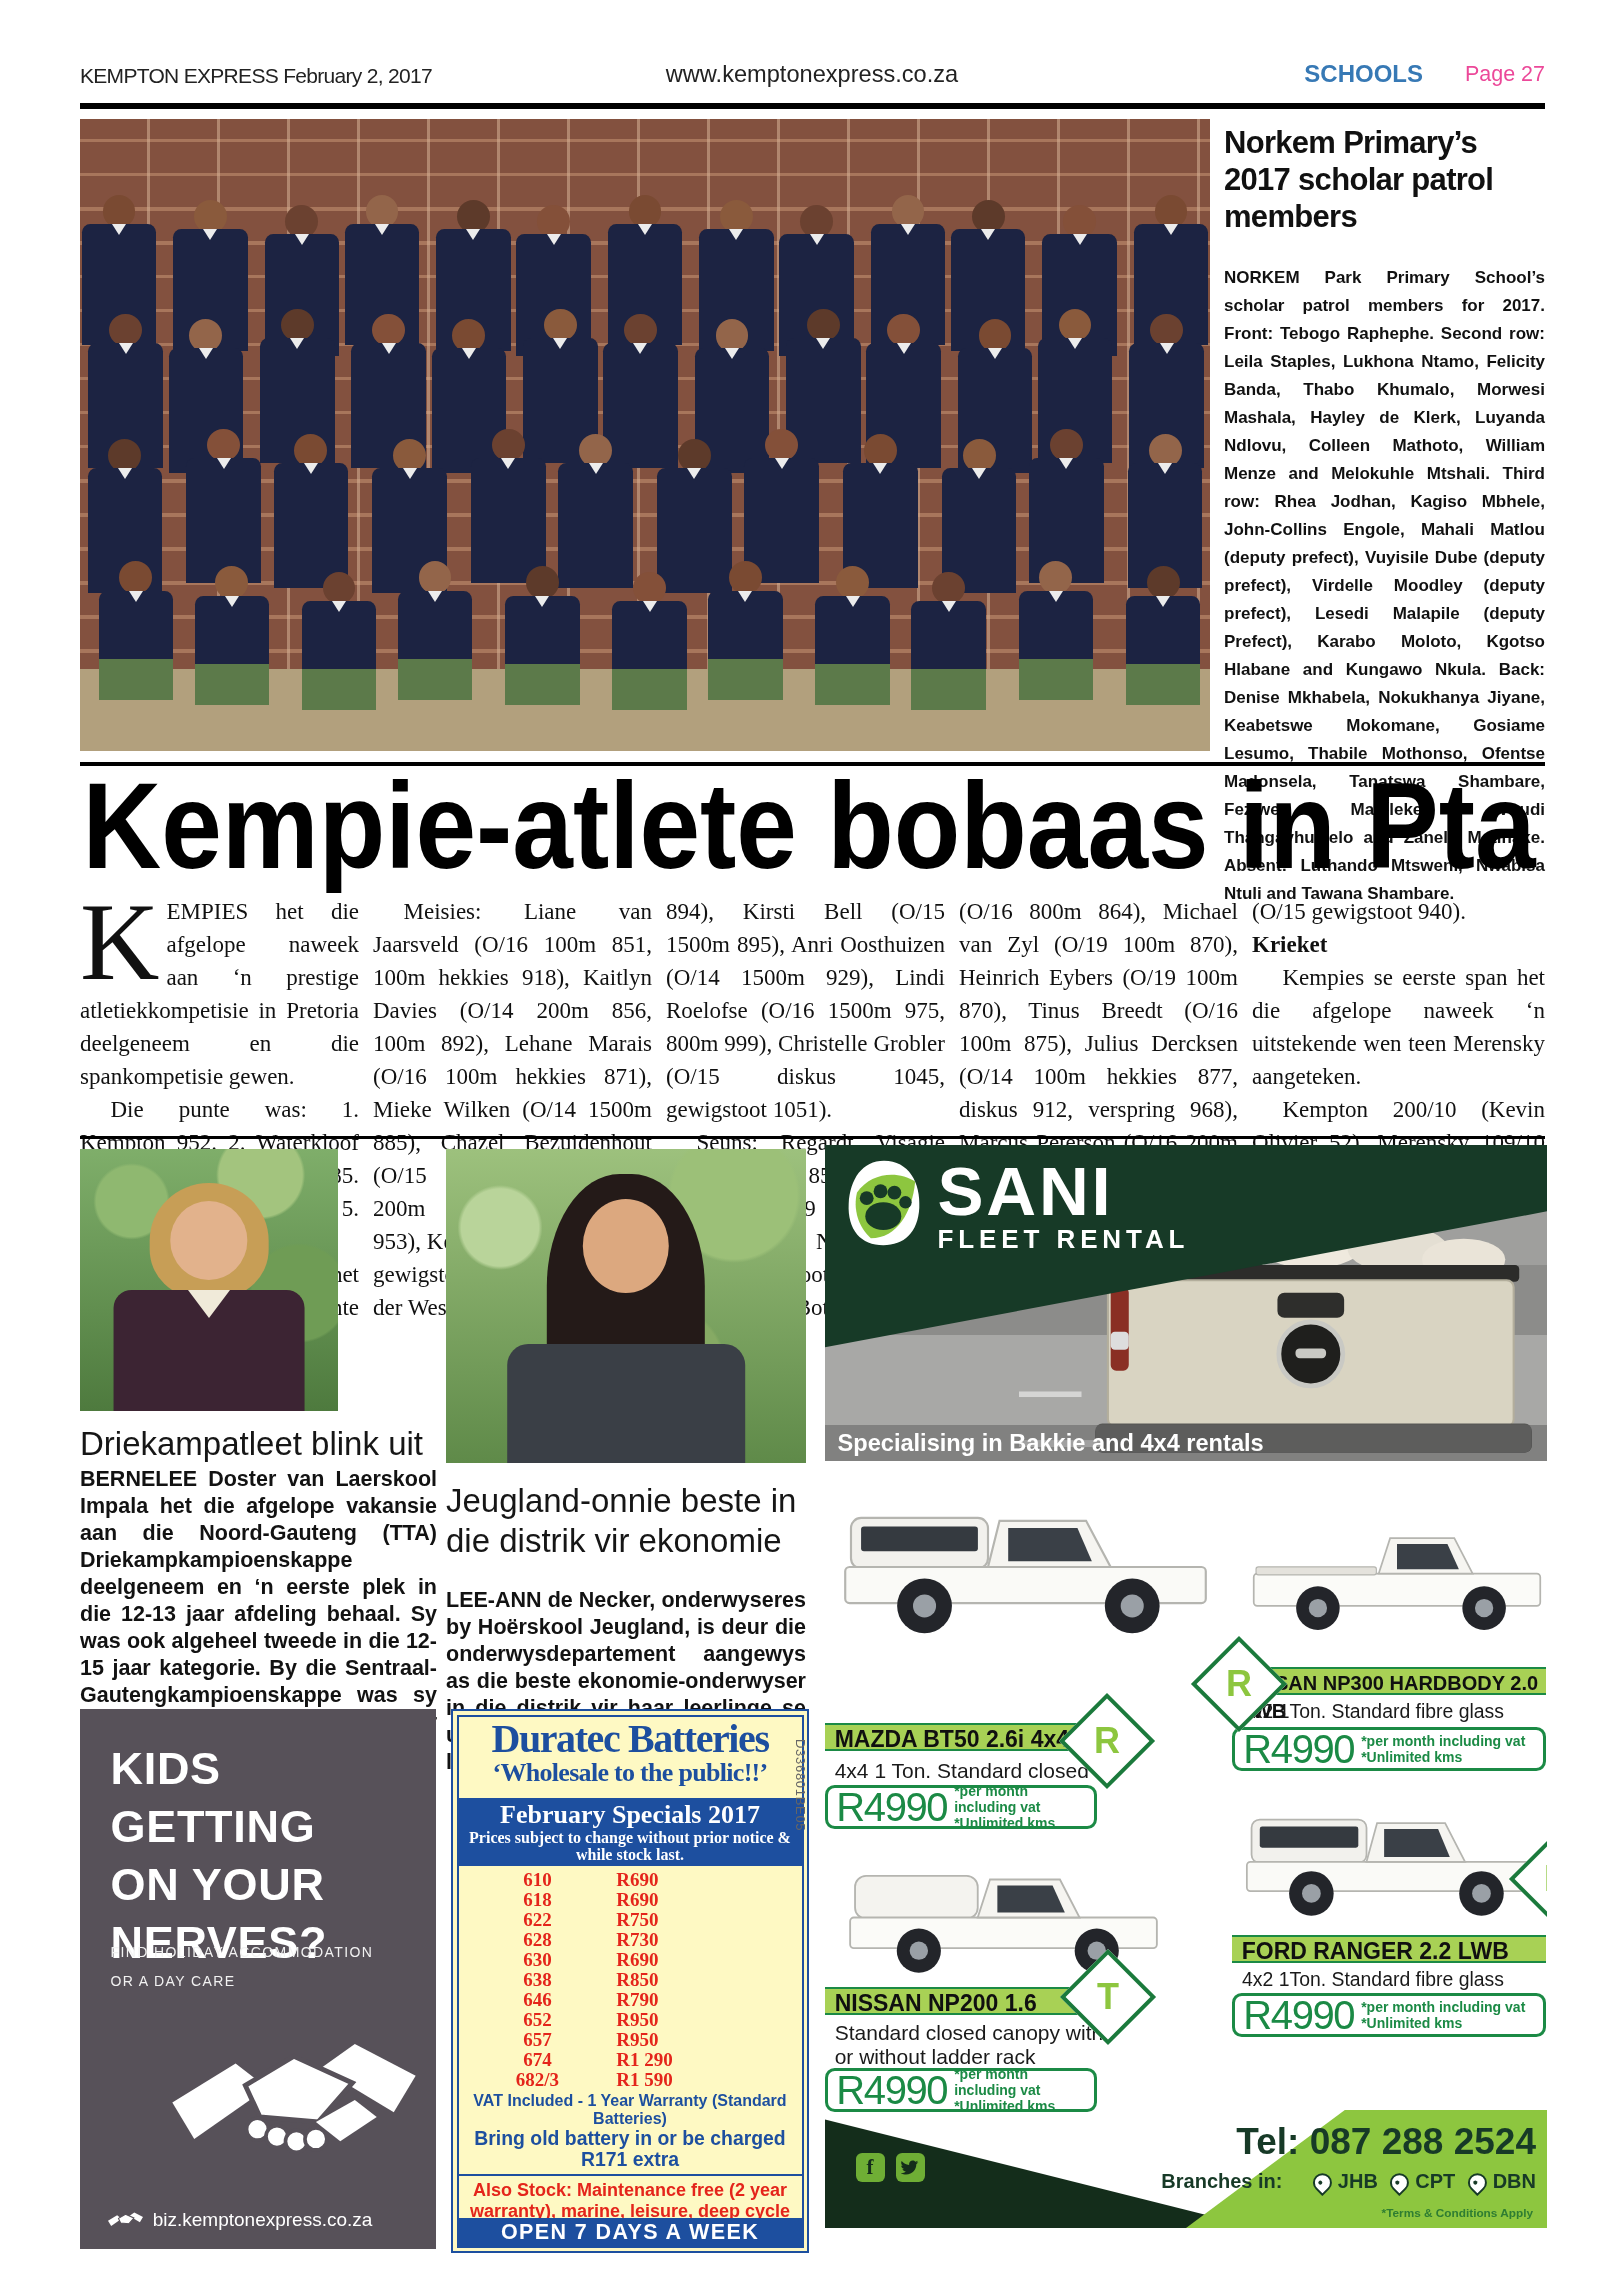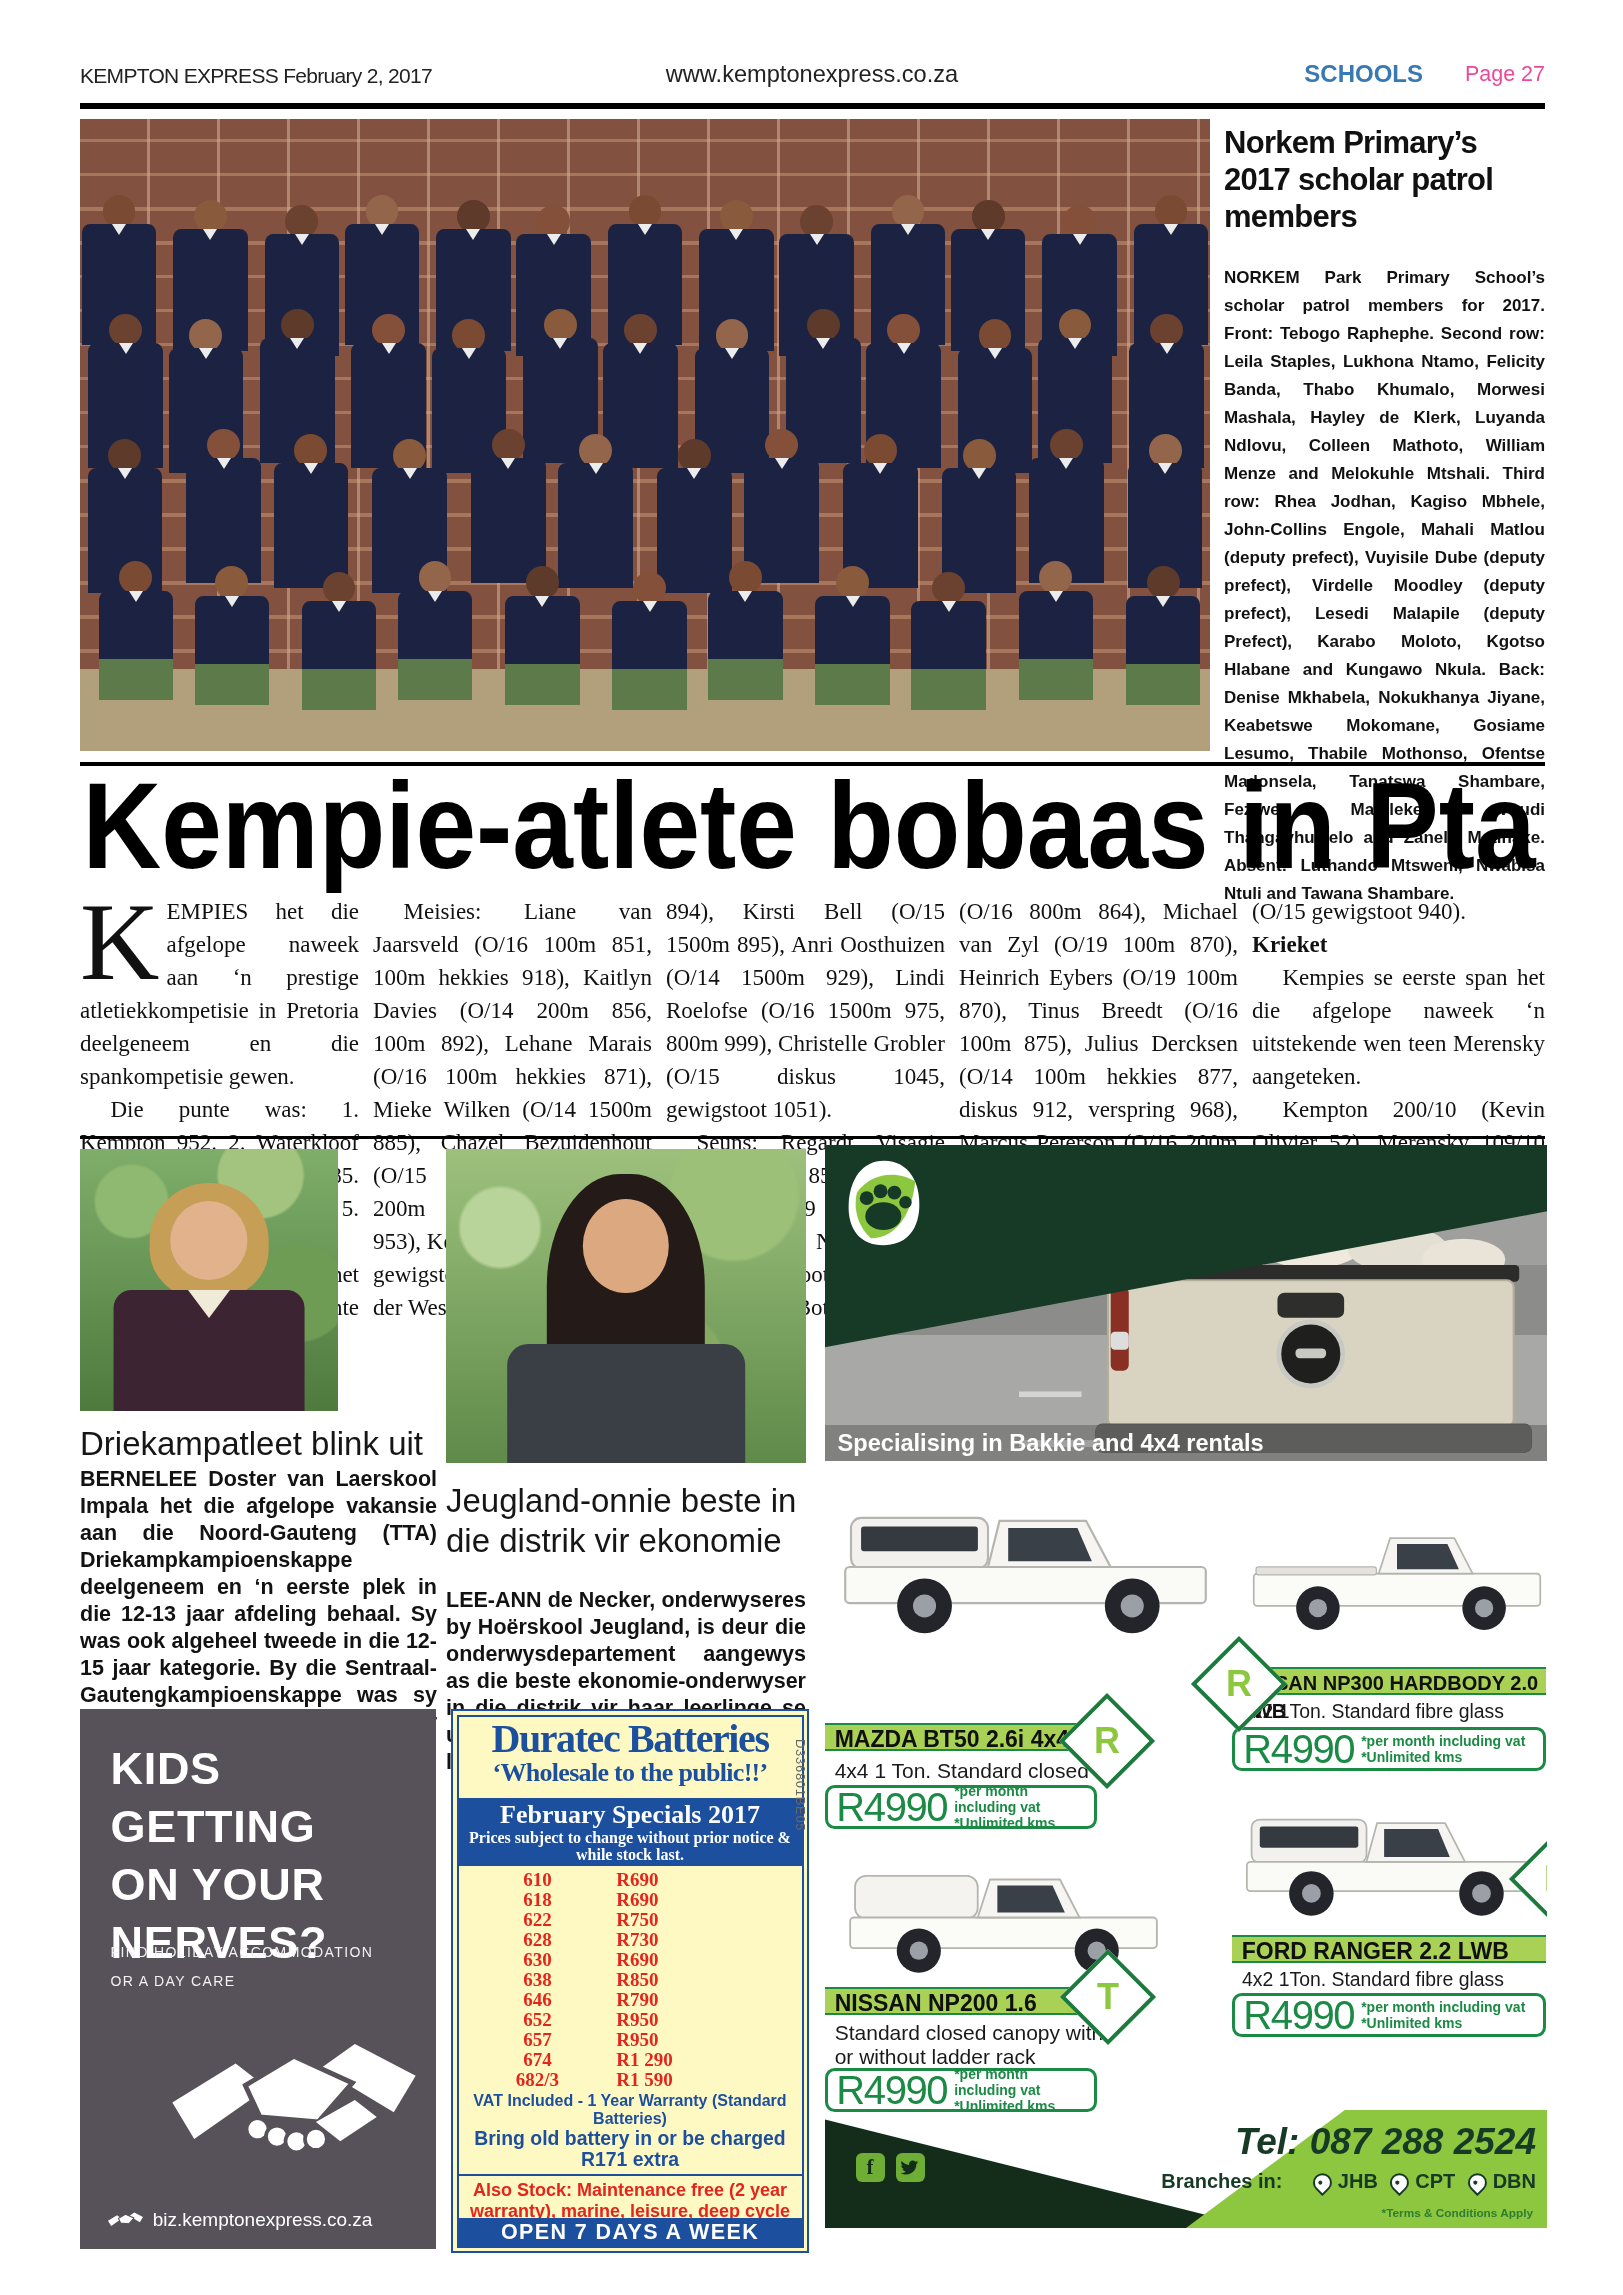--- a/index.html
+++ b/index.html
@@ -107,21 +107,21 @@
   .vprice .small{color:#1b8a45;font-weight:bold;font-size:14px;line-height:16px;}
   .diamond{position:absolute;width:60px;height:60px;background:#fff;border:4.9px solid #1b7a3c;
            transform:rotate(45deg);display:flex;align-items:center;justify-content:center;}
   .diamond span{transform:rotate(-45deg);color:#8dc63f;font-weight:bold;font-size:36px;}
   .truck{position:absolute;}
   .sani-foot{position:absolute;left:0;top:965px;width:722px;height:118px;}
   .sf-dark{position:absolute;left:0;top:0;width:100%;height:100%;background:#142d1b;
            clip-path:polygon(0 8%, 60% 100%, 0 100%);}
   .sf-light{position:absolute;left:0;top:0;width:100%;height:100%;background:#8dc63f;
            clip-path:polygon(72% 0, 100% 0, 100% 100%, 50% 100%);}
-  .sf-tel{position:absolute;right:11px;top:11px;color:#173a27;font-weight:bold;font-size:37px;font-style:italic;}
+  .sf-tel{position:absolute;right:11px;top:11px;color:#173a27;font-weight:bold;font-size:37px;}
   .sf-branches{position:absolute;right:11px;top:60px;display:flex;align-items:center;gap:18px;
                color:#173a27;font-weight:bold;font-size:20px;}
   .pin{display:inline-block;width:15.3px;height:15.3px;background:#fff;border:2.8px solid #173a27;
        border-radius:50% 50% 50% 0;transform:rotate(-45deg);margin-right:5.6px;vertical-align:-4.2px;}
   .pin::after{content:"";position:absolute;left:4.2px;top:4.2px;width:4.2px;height:4.2px;border-radius:50%;background:#173a27;}
   .sf-terms{position:absolute;right:14px;top:96px;color:#2e7d32;font-weight:bold;font-size:11.8px;}
   .soc{position:absolute;left:30.5px;top:43px;display:flex;gap:11px;}
   .soc .sq{width:29px;height:29px;border-radius:6.2px;background:#6fae35;display:flex;align-items:center;justify-content:center;
            color:#142d1b;font-weight:bold;font-size:21px;font-family:"Liberation Serif",serif;}
 </style>
@@ -504,20 +504,24 @@
       <div class="sani-logo">
         <svg width="82" height="90" viewBox="0 0 118 130">
           <path d="M59,4 C95,4 112,36 110,72 C108,108 88,126 58,126 C26,126 6,104 8,66 C10,30 28,4 59,4 Z" fill="#fff"></path>
           <path d="M20,50 C40,20 80,18 104,34 C100,78 78,116 40,116 C22,100 14,74 20,50 Z" fill="#8dc63f"></path>
           <ellipse cx="58" cy="84" rx="26" ry="20" fill="#173a27"></ellipse>
           <circle cx="34" cy="58" r="10" fill="#173a27"></circle>
             <circle cx="54" cy="48" r="10" fill="#173a27"></circle>
           <circle cx="74" cy="50" r="10" fill="#173a27"></circle>
             <circle cx="90" cy="64" r="9" fill="#173a27"></circle>
         </svg>
+        <div class="sani-word">
+          <span>SANI</span>
+          <small>FLEET RENTAL</small>
+        </div>
       </div>
       <div class="sani-tag">Specialising in Bakkie and 4x4 rentals</div>
     </div>
 
     <svg class="truck" style="left:12.5px;top:332px;" width="375" height="167" viewBox="0 0 520 230">
       <rect x="18" y="56" rx="14" width="190" height="70" fill="#f2f1ed" stroke="#b5b5b0" stroke-width="3"></rect>
       <rect x="32" y="68" width="162" height="34" rx="4" fill="#353a40"></rect>
       <rect x="10" y="124" width="500" height="50" rx="6" fill="#fafaf7" stroke="#b5b5b0" stroke-width="3"></rect>
       <path d="M208 124 L224 60 L344 60 L378 124 Z" fill="#f6f5f1" stroke="#b5b5b0" stroke-width="3"></path>
       <path d="M236 70 L332 70 L352 116 L236 116 Z" fill="#3a4047"></path>

